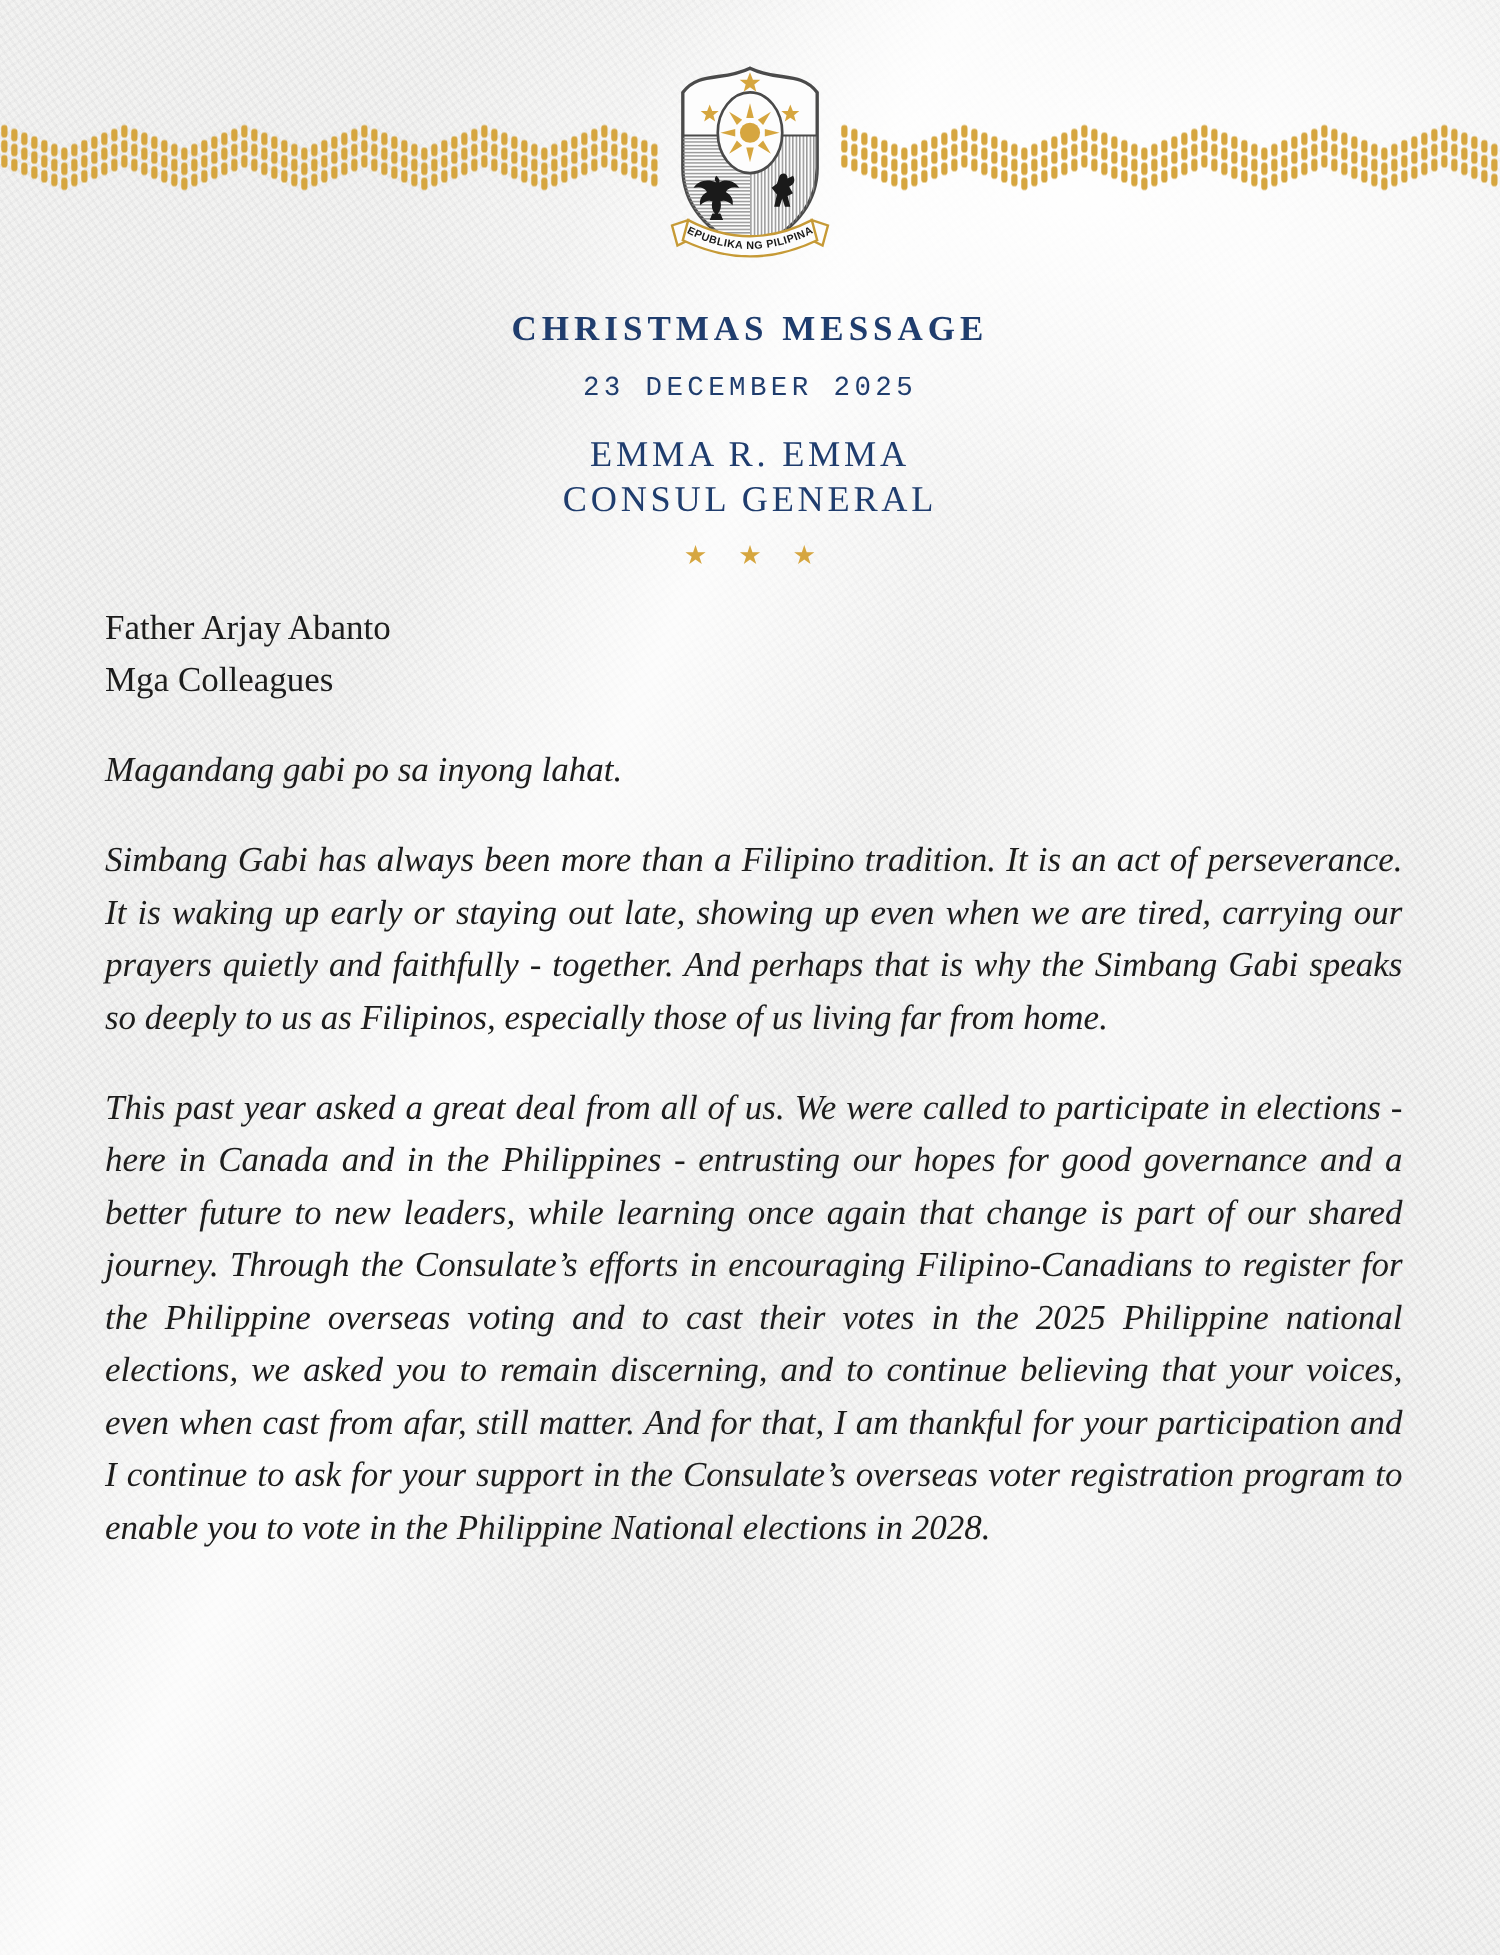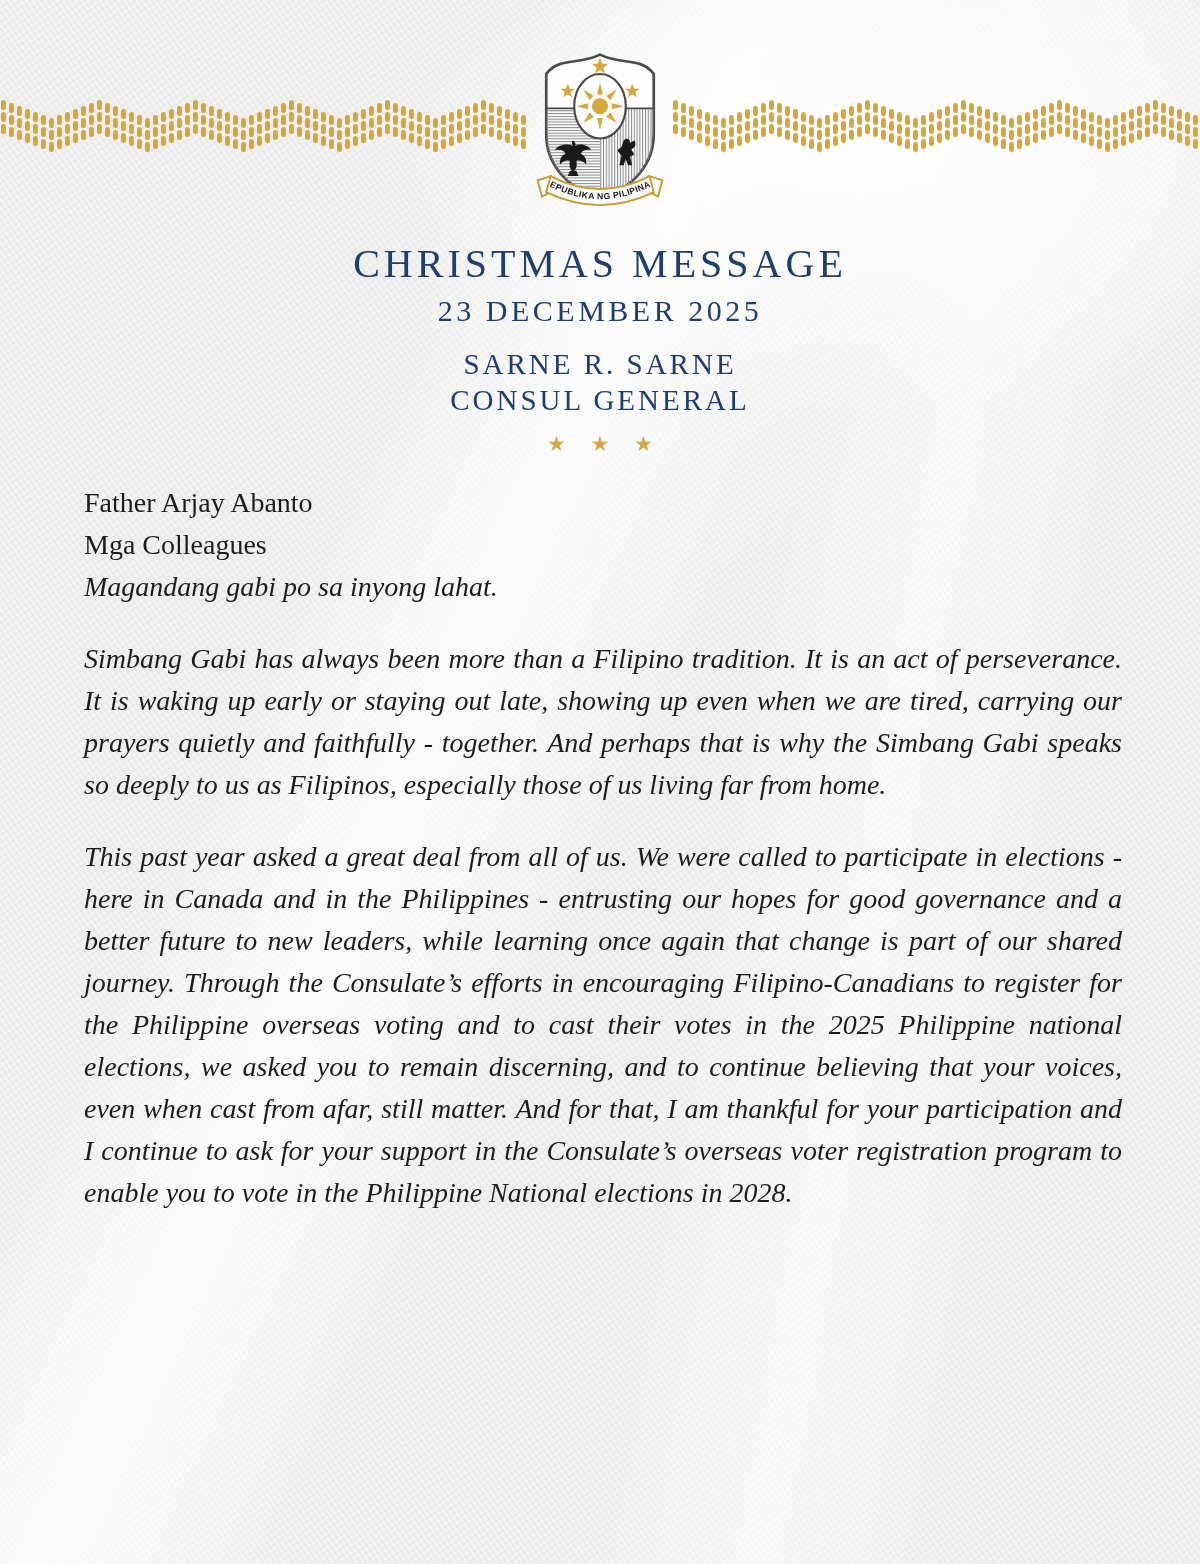--- a/index.html
+++ b/index.html
@@ -21,37 +21,37 @@
   .zigzag-left{left:0;width:528px;}
   .zigzag-right{left:672px;width:528px;}
   .seal-wrap{
     position:relative;
     width:152px;margin:46px auto 0;
     z-index:2;
   }
   .seal-wrap svg{display:block;}
   .title-block{text-align:center;color:#1f3d6e;margin-top:22px;}
   .t-line{
-    font-size:40px;line-height:48px;letter-spacing:4px;
-    font-weight:400;
+    font-size:28px;line-height:48px;letter-spacing:4px;
+    font-weight:700;
   }
-  .t-date{font-size:30px;line-height:42px;letter-spacing:3.5px;margin-top:2px;}
+  .t-date{font-size:22px;line-height:42px;letter-spacing:3.5px;margin-top:2px;font-family:Liberation Mono, monospace;}
   .author-block{margin-top:14px;font-size:29px;line-height:36px;letter-spacing:3px;}
   .stars{
     margin-top:14px;
     color:#d6a63f;font-size:21px;letter-spacing:9px;
     font-family:"DejaVu Sans", sans-serif;
     text-indent:9px;
   }
   .letter{
     margin:26px 78px 0 84px;
     color:#1c1c1c;
     font-size:28px;line-height:42px;
   }
-  .salutation{}
+  .salutation{margin-bottom:30px;}
   .para{margin:0 0 30px 0;text-align:justify;font-style:italic;}
   .para:last-child{margin-bottom:0;}
 </style>
 </head>
 <body>
 
 <div class="page">
 
   <svg class="zigzag zigzag-left" width="528" height="60" viewBox="0 0 528 60" xmlns="http://www.w3.org/2000/svg">
     <defs>
@@ -137,21 +137,21 @@
           <textPath href="#arcText" startOffset="50%" text-anchor="middle">REPUBLIKA NG PILIPINAS</textPath>
         </text>
       </g>
     </svg>
   </div>
 
   <header class="title-block">
     <div class="t-line">CHRISTMAS MESSAGE</div>
     <div class="t-date">23 DECEMBER 2025</div>
     <div class="author-block">
-      <div>SARNE R. SARNE</div>
+      <div>EMMA R. EMMA</div>
       <div>CONSUL GENERAL</div>
     </div>
     <div class="stars">★ ★ ★</div>
   </header>
 
   <main class="letter">
     <div class="salutation">
       <div>Father Arjay Abanto</div>
       <div>Mga Colleagues</div>
     </div>

